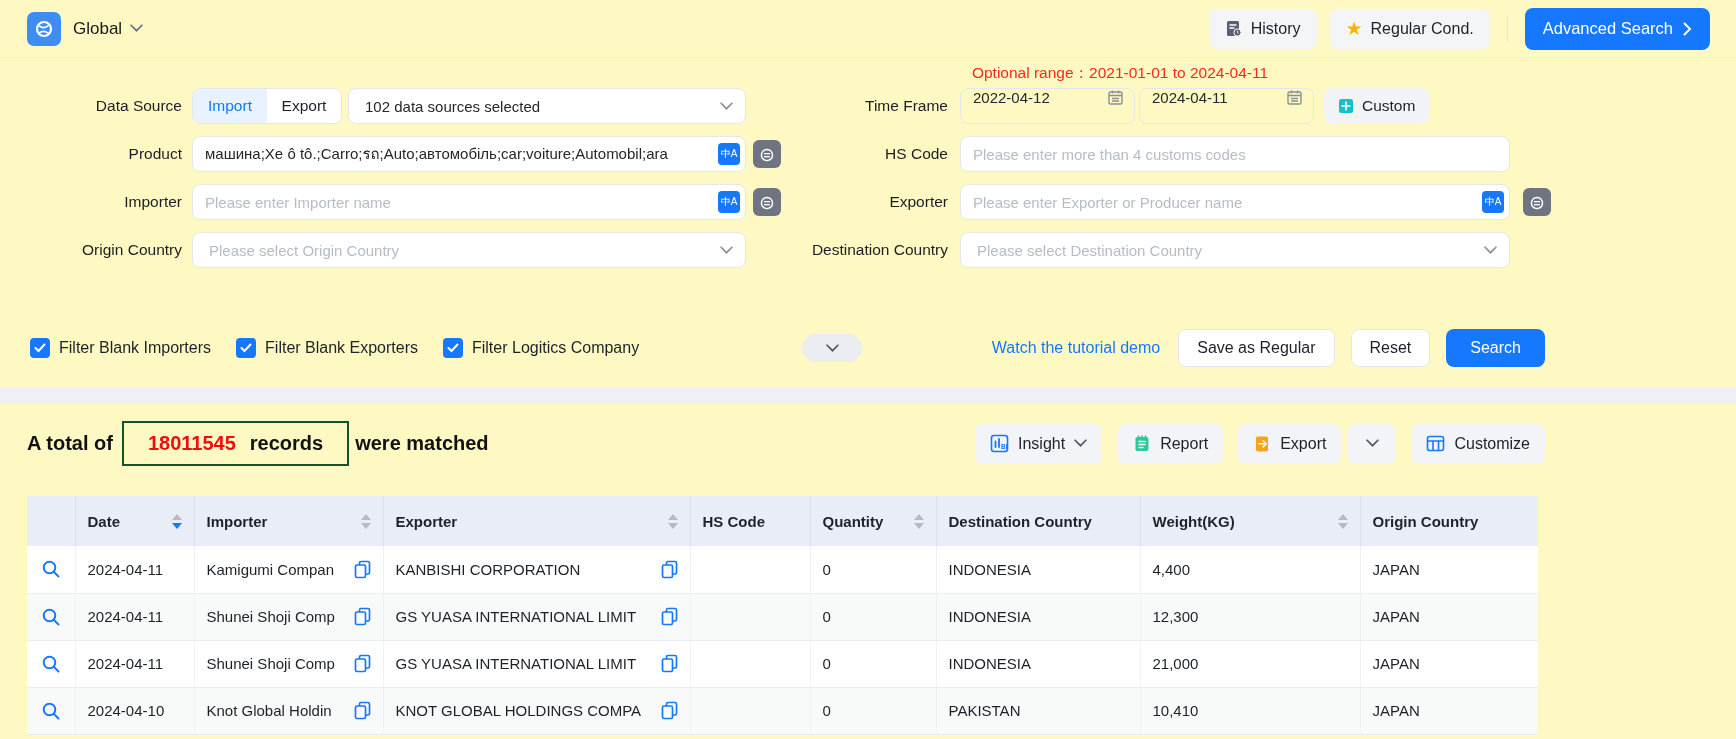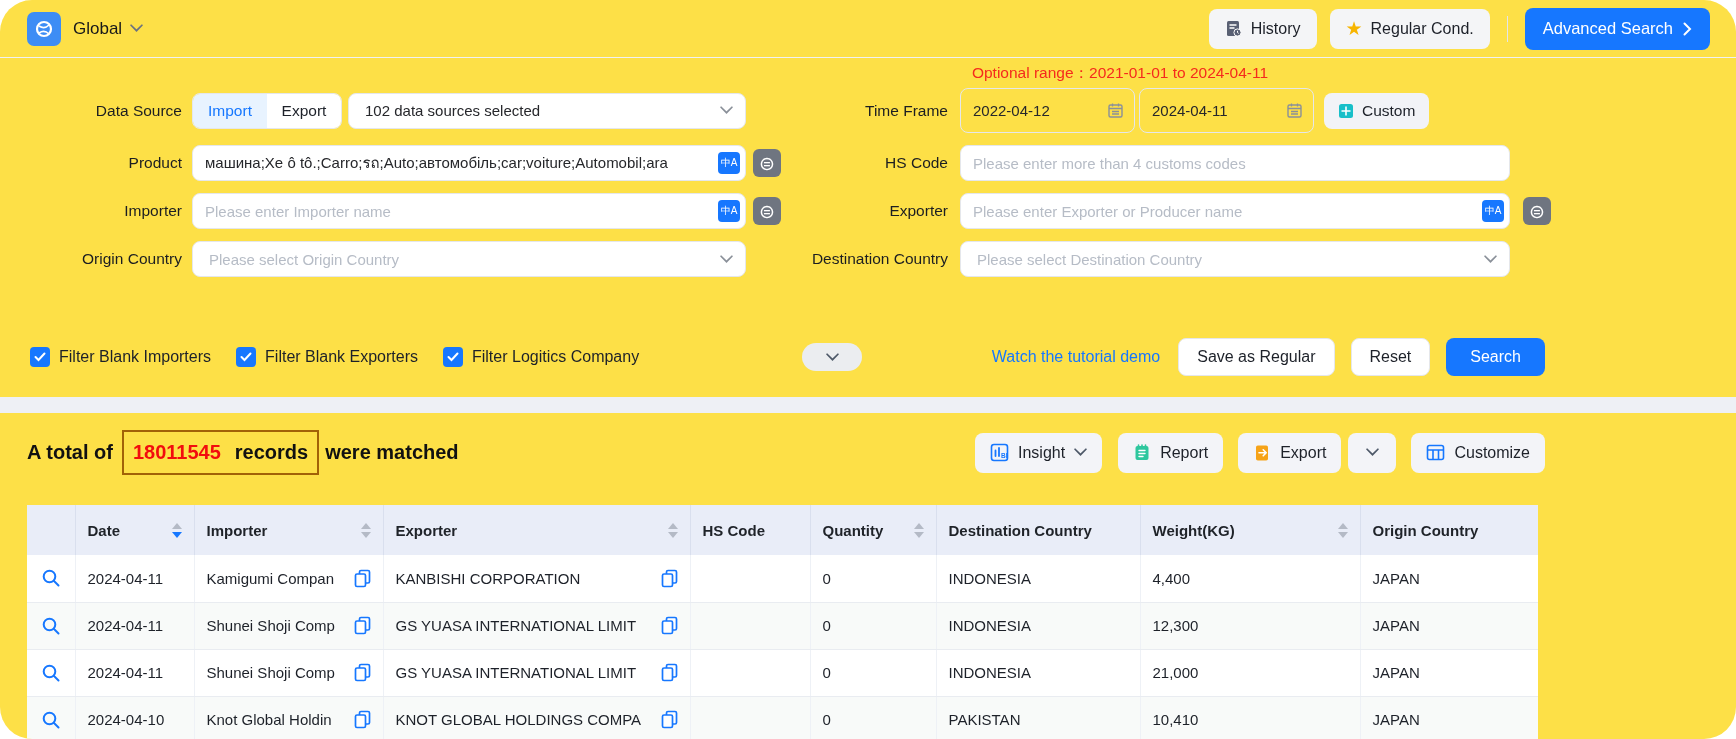--- a/index.html
+++ b/index.html
@@ -1,17 +1,17 @@
 <!DOCTYPE html>
 <html><head>
 <meta charset="utf-8">
 <style>
   * { box-sizing: border-box; margin: 0; padding: 0; }
   body { font-family: "Liberation Sans", sans-serif; background:#fff; }
-  .app { width:1736px; height:739px; background:#fde047; overflow:hidden; position:relative; color:#1d2127;border-radius:32px; }
+  .app { width:1736px; height:739px; background:#fef9c3; overflow:hidden; position:relative; color:#1d2127; }
 
   
   .topbar { height:58px; display:flex; align-items:center; padding:0 26px 0 27px; border-bottom:1px solid #f0f1f3; }
   .logo { width:34px; height:34px; border-radius:7px; background:#3d8df5; display:flex; align-items:center; justify-content:center; }
   .region { display:flex; align-items:center; gap:8px; margin-left:12px; cursor:pointer; }
   .region-label { font-size:17px; color:#17181a; }
   .chev { width:13px; height:9px; }
   .topbar-right { margin-left:auto; display:flex; align-items:center; gap:13px; }
   .tb-btn { height:40px; background:#f4f5f7; border:none; border-radius:8px; padding:0 16px; display:flex; align-items:center; gap:8px; font-size:16px; color:#1d2129; font-family:inherit; cursor:pointer; }
   .tb-divider { width:1px; height:26px; background:#e3e5e9; margin:0 4px; }
@@ -39,41 +39,41 @@
   .select .ph { flex:1; color:#b6bcc6; }
   .sel-grow { flex:1;padding-left:16px; }
 
   .inp-wrap { position:relative; height:36px; flex:1; }
   .inp { width:100%; height:36px; border:1px solid #e5e7eb; border-radius:8px; padding:0 34px 0 12px; font-size:15px; color:#26272b; font-family:inherit; outline:none; }
   .inp.no-ic { padding-right:12px; }
   .inp::placeholder { color:#b6bcc6; }
   .tr-badge { position:absolute; right:6px; top:7px; width:22px; height:22px; background:#1677ff; border-radius:4px; color:#fff; font-size:10px; display:flex; align-items:center; justify-content:center; cursor:pointer; letter-spacing:0; }
   .gray-ic { width:28px; height:28px; background:#6f7580; border-radius:6px; color:#fff; font-size:19px; display:flex; align-items:center; justify-content:center; cursor:pointer; line-height:1; }
 
-  .date-inp { width:175px; height:45px; border:1px solid #e5e7eb; border-radius:8px; display:flex; align-items:center; padding:0 10px 0 12px; font-size:15px; color:#26272b; cursor:pointer; }
+  .date-inp { width:175px; height:36px; border:1px solid #e5e7eb; border-radius:8px; display:flex; align-items:flex-start; padding:0 10px 0 12px; font-size:15px; color:#26272b; cursor:pointer; }
   .date-inp .dval { flex:1; }
   .custom-btn { height:36px; background:#f2f3f7; border:none; border-radius:8px; padding:0 14px; display:flex; align-items:center; gap:8px; font-size:15.5px; color:#1d2129; margin-left:10px; font-family:inherit; cursor:pointer; }
 
   .filter-row { display:flex; align-items:center; margin-top:60px; padding:0 191px 0 30px; height:40px; }
   .cb-group { display:flex; align-items:center; gap:9px; margin-right:25px; cursor:pointer; }
   .cb { width:20px; height:20px; background:#1677ff; border-radius:4px; display:flex; align-items:center; justify-content:center; flex:none; }
   .cb-label { font-size:16px; color:#1d2129; }
   .collapse-pill { width:60px; height:28px; background:#ebedf0; border-radius:14px; border:none; display:flex; align-items:center; justify-content:center; margin-left:138px; cursor:pointer; }
   .filter-right { margin-left:auto; display:flex; align-items:center; }
   .link { color:#1677ff; font-size:16px; cursor:pointer; text-decoration:none; white-space:nowrap; }
   .ghost-btn { height:38px; background:#fff; border:1px solid #e5e7eb; border-radius:8px; padding:0 18px; font-size:16px; color:#1d2129; font-family:inherit; cursor:pointer; white-space:nowrap; }
   .primary-btn { height:38px; background:#1677ff; border:none; border-radius:8px; padding:0 24px; font-size:16px; color:#fff; font-family:inherit; cursor:pointer; }
   .ml18 { margin-left:18px; } .ml16 { margin-left:16px; }
 
   .band { height:16px; background:#eef0f5; margin-top:20px; }
 
   
   .results-head { display:flex; align-items:center; padding:17px 191px 0 27px; }
   .title-wrap { display:flex; align-items:center; flex:1; font-size:20px; font-weight:bold; color:#111; }
-  .redbox { display:flex; align-items:center; border:2px solid #a16207; padding:9px 9px; margin:0 6px 0 9px; }
+  .redbox { display:flex; align-items:center; border:2px solid #14532d; padding:9px 24px; margin:0 6px 0 9px; }
   .count { color:#f20d0d; margin-right:14px; }
   .rh-btn { height:40px; background:#f3f4f8; border:none; border-radius:8px; padding:0 15px; display:flex; align-items:center; gap:9px; font-size:16px; color:#1d2129; font-family:inherit; cursor:pointer; }
   .gap16 { margin-left:16px; } .gap15 { margin-left:15px; } .gap7 { margin-left:7px; }
   .exp-chev { width:48px; justify-content:center; padding:0; }
 
   
   table { border-collapse:collapse; table-layout:fixed; width:1511px; margin:30px 0 0 27px; }
   thead th { background:#e9edf8; height:50px; font-size:15px; font-weight:bold; color:#1f2329; text-align:right; padding:0 12px; border-right:1px solid #d9dfee; }
   thead th:last-child { border-right:none; }
   .th-wrap { display:flex; align-items:center; justify-content:space-between; }

